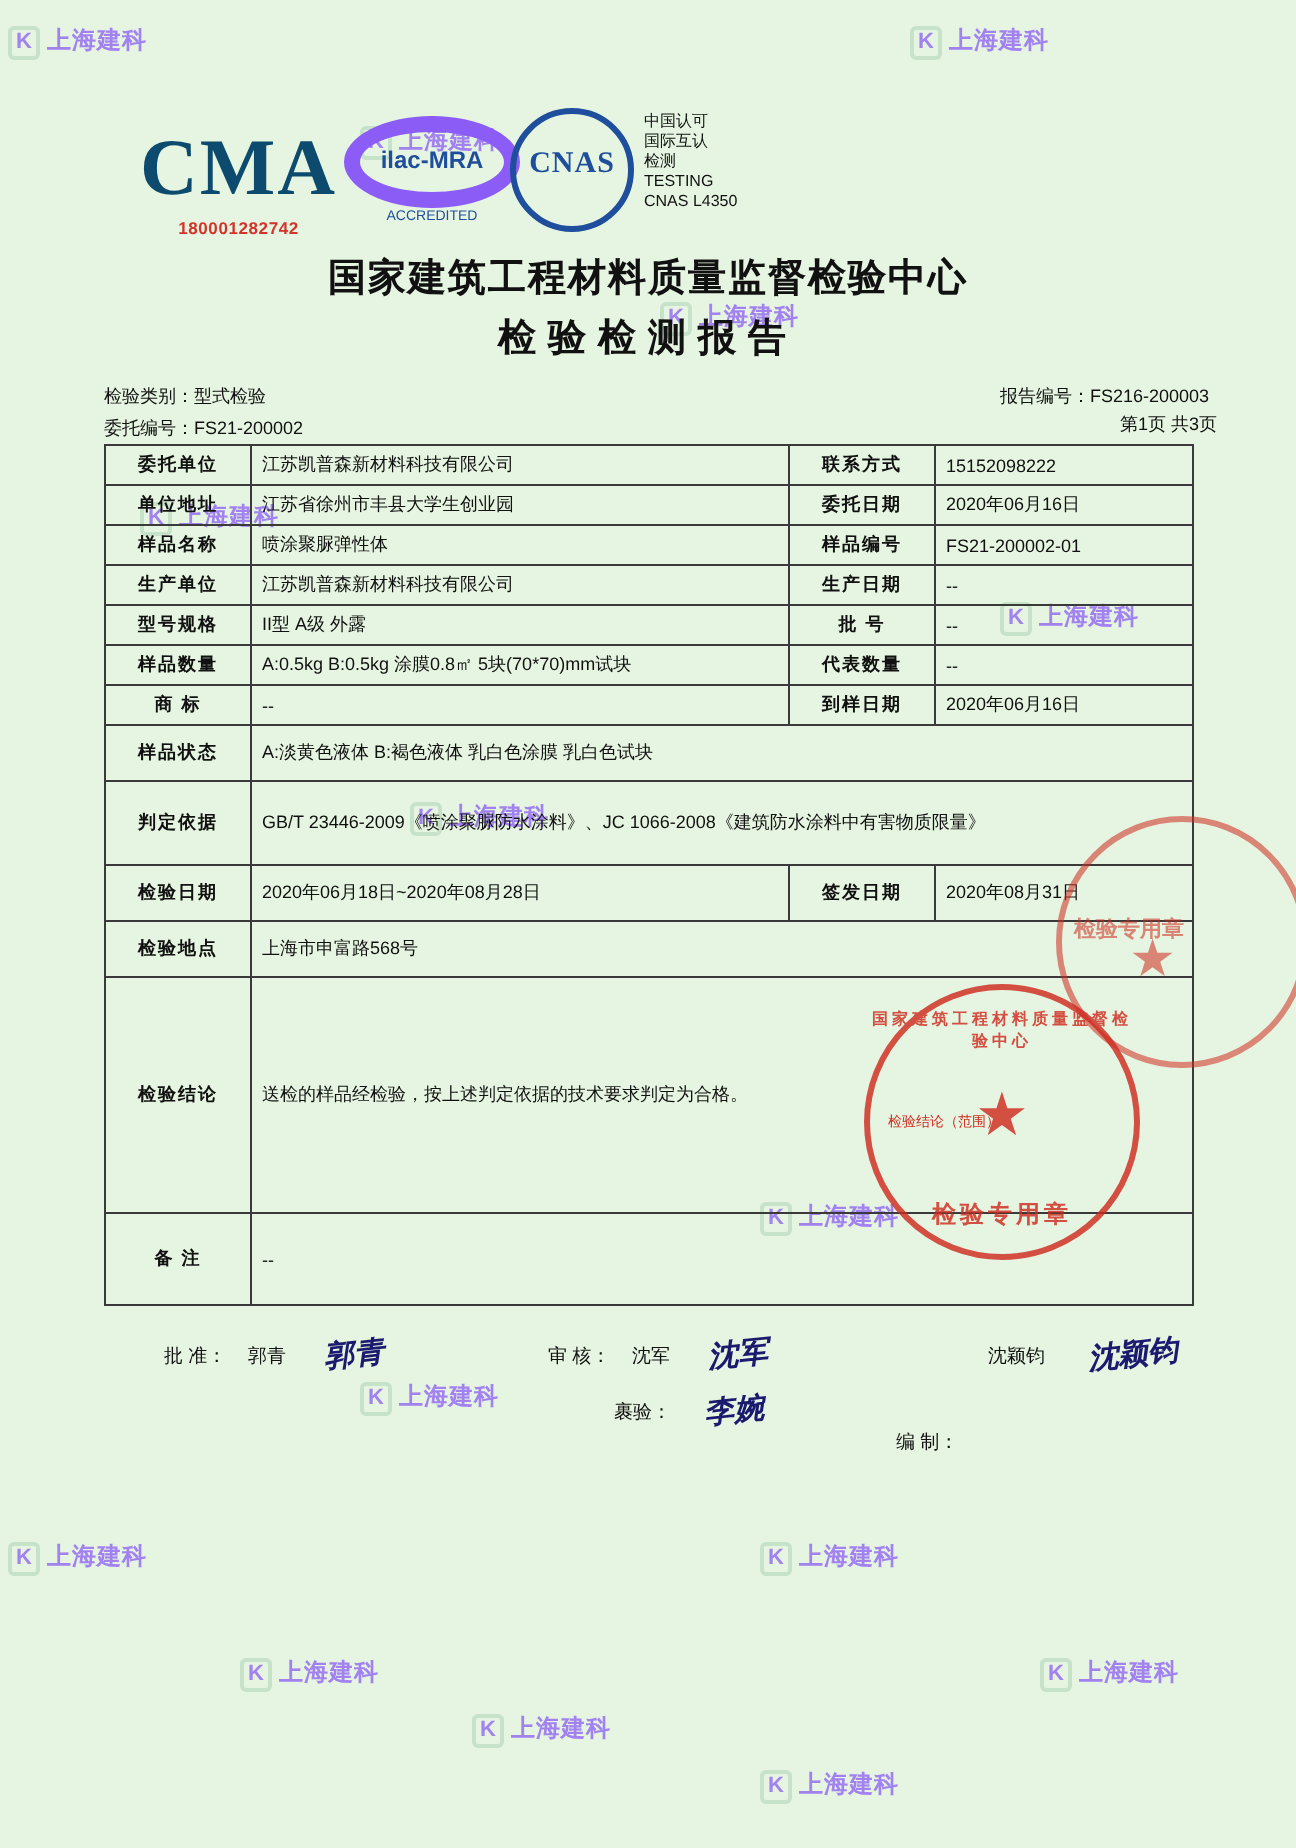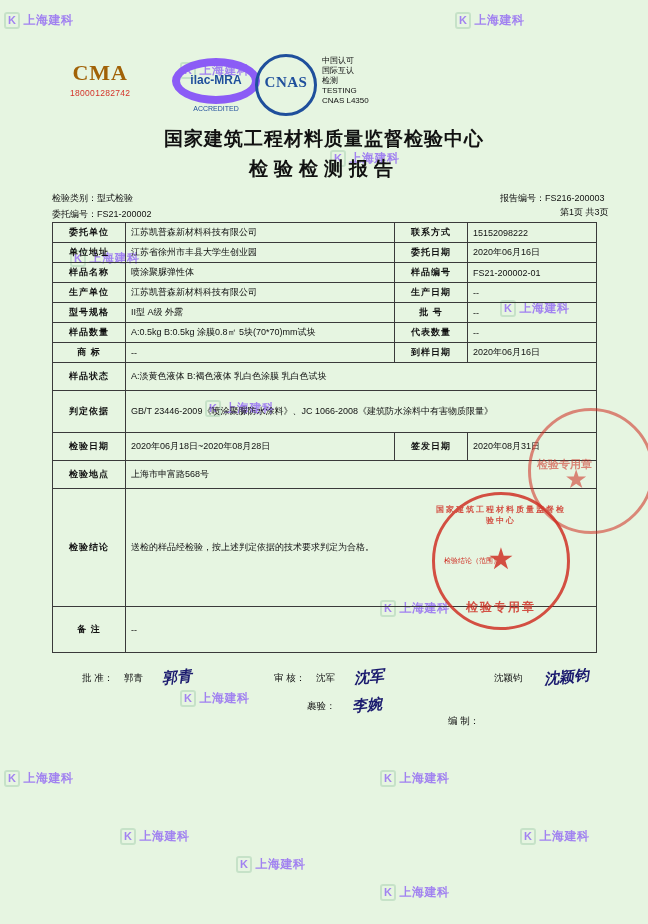--- a/index.html
+++ b/index.html
@@ -33,24 +33,24 @@
     line-height:13px;
   }
   
   .logos{
     position:absolute;top:52px;left:0;width:648px;height:60px;
   }
   .cma{
     position:absolute;left:70px;top:8px;text-align:center;
   }
   .cma .big{
-    font-size:22px;font-weight:bold;color:#a16207;letter-spacing:1px;
+    font-size:40px;font-weight:bold;color:#0c4a6e;letter-spacing:1px;
     font-family:"Liberation Serif",serif;
   }
-  .cma .num{font-size:8.5px;color:#d4332a;margin-top:2px;letter-spacing:.3px;}
+  .cma .num{font-size:8.5px;color:#d4332a;margin-top:2px;letter-spacing:.3px;font-weight:bold;}
   .ilac{
     position:absolute;left:172px;top:6px;text-align:center;
   }
   .ilac .oval{
     width:72px;height:30px;border:8px solid #8b5cf6;border-radius:50%;
     color:#1f4f9c;font-size:12px;font-weight:bold;line-height:28px;text-align:center;
   }
   .ilac .sub{font-size:7px;color:#1f4f9c;margin-top:1px;}
   .cnas{
     position:absolute;left:255px;top:2px;text-align:center;

